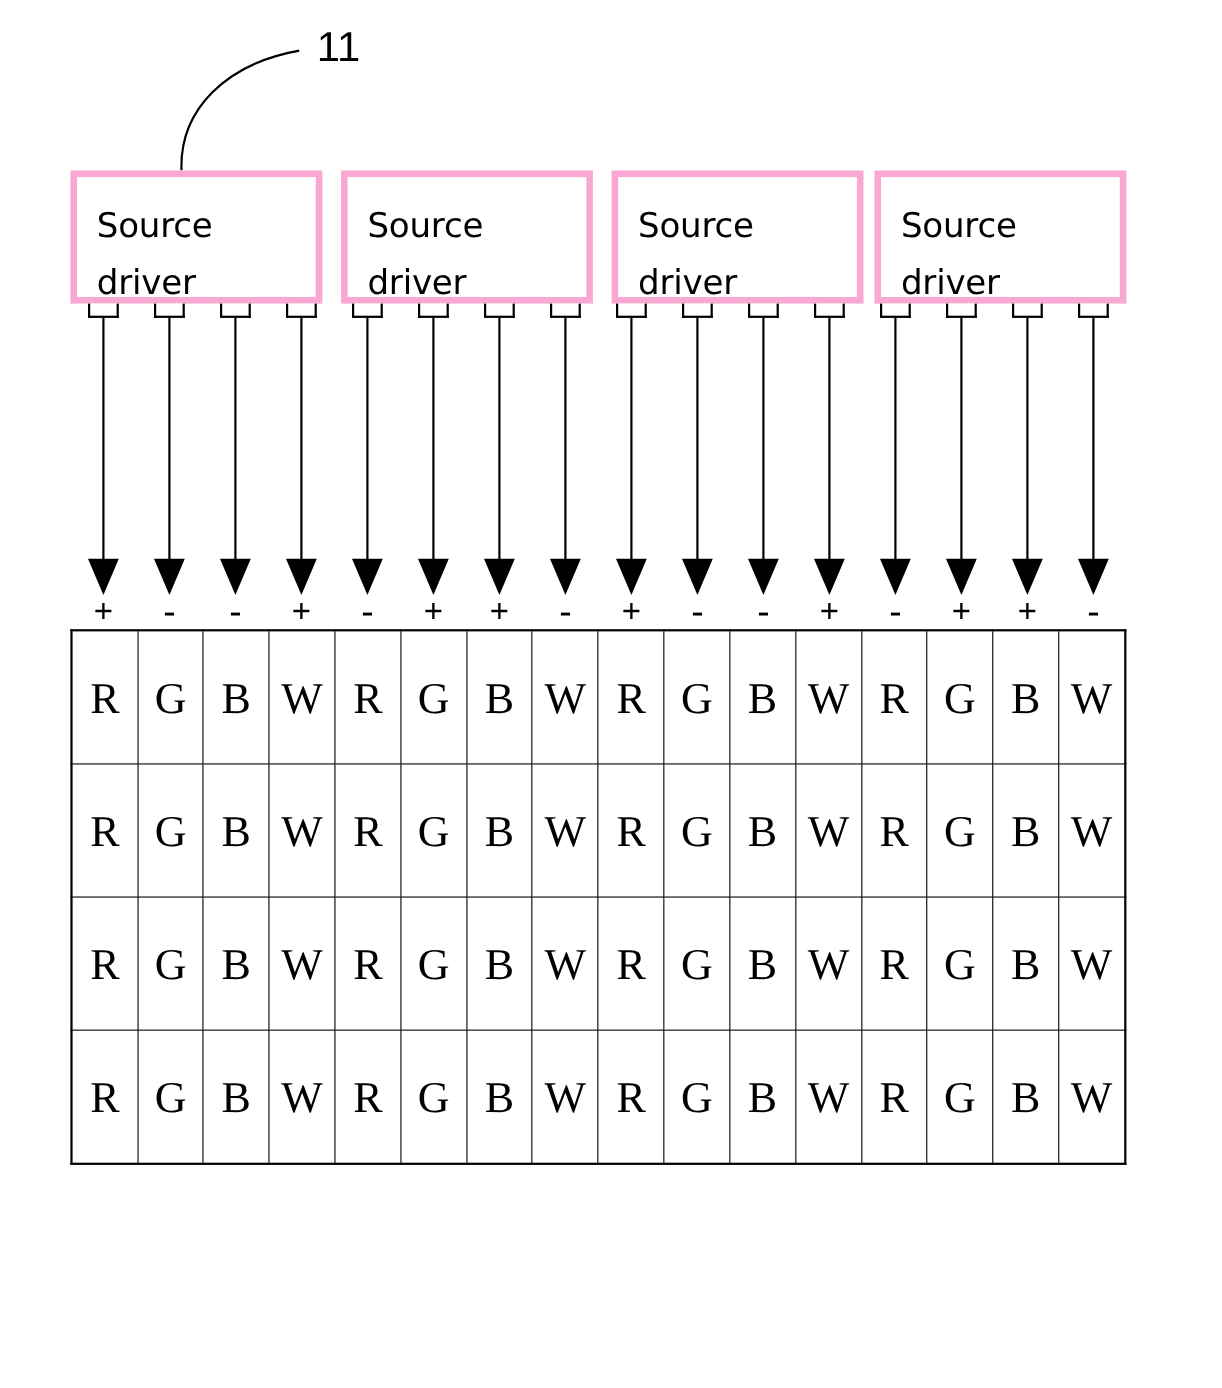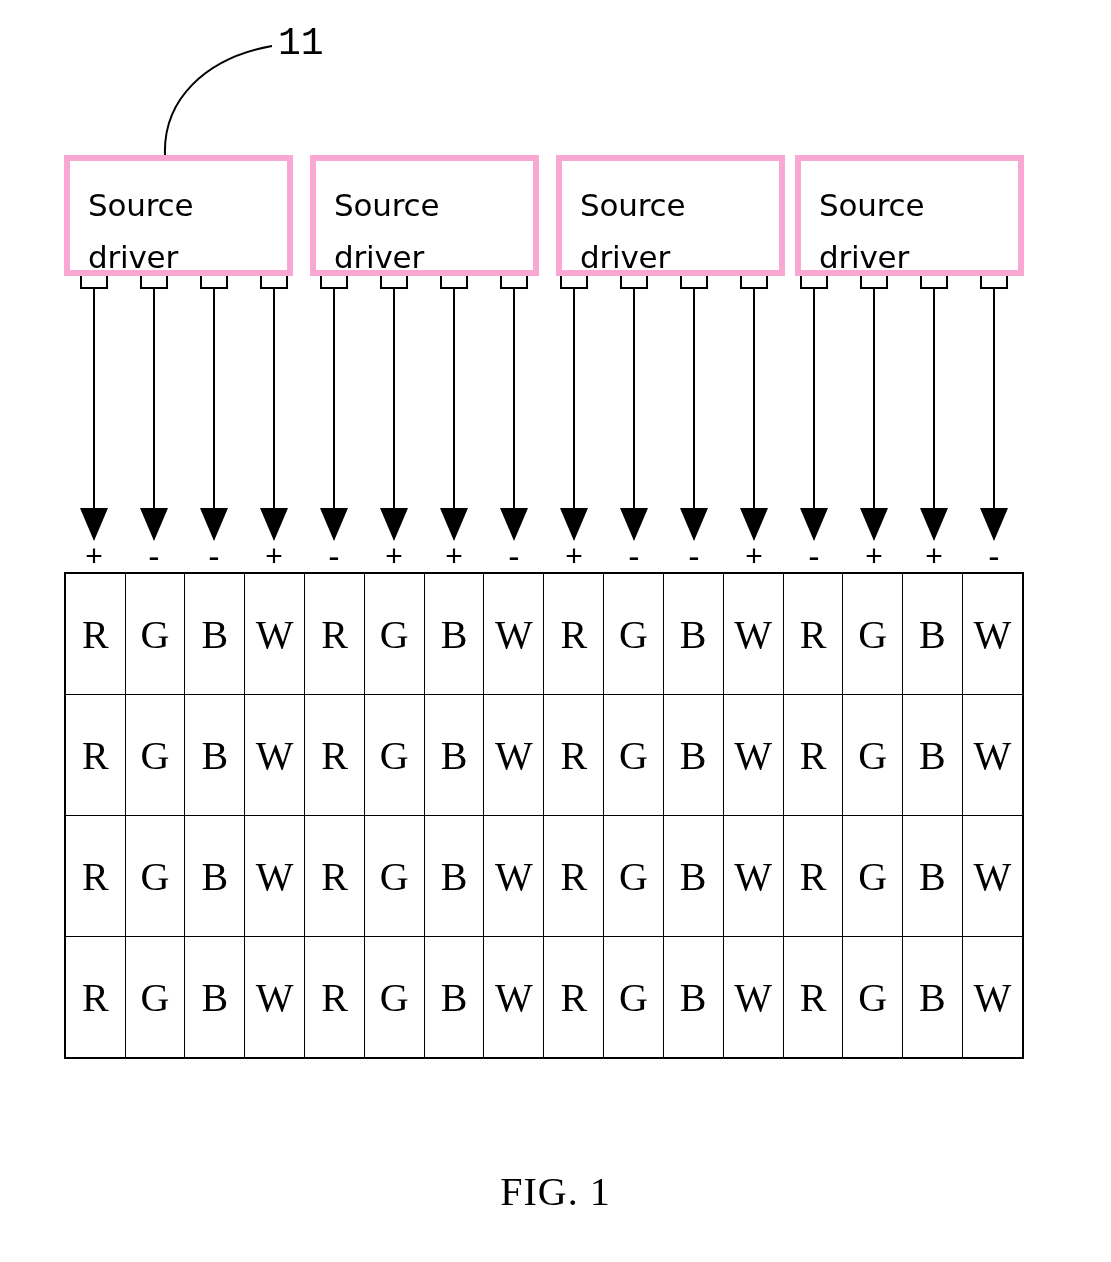--- a/index.html
+++ b/index.html
@@ -79,23 +79,23 @@
     height: 120px;
     border: 1px solid #000000;
     text-align: center;
     vertical-align: middle;
     font-family: "Liberation Serif", serif;
     font-size: 40px;
     color: #000000;
   }
   #ref-label {
     position: absolute;
-    left: 278px;
+    left: 288px;
     top: 22px;
-    font-family: Liberation Mono, monospace;
+    font-family: Liberation Sans, sans-serif;
     font-size: 38px;
     color: #000000;
   }
   #fig-caption {
     position: absolute;
     left: 0;
     top: 1168px;
     width: 1111px;
     text-align: center;
     font-family: "Liberation Serif", serif;
@@ -267,14 +267,13 @@
         <div class="grid-cell">W</div>
         <div class="grid-cell">R</div>
         <div class="grid-cell">G</div>
         <div class="grid-cell">B</div>
         <div class="grid-cell">W</div>
       </div>
     </div>
 
   <div id="ref-label">11</div>
 
-  <div id="fig-caption">FIG. 1</div>
 </div>
 
 </body></html>

